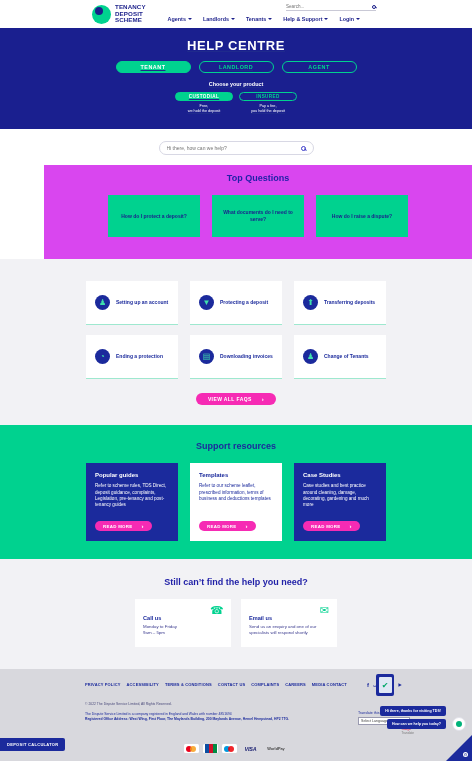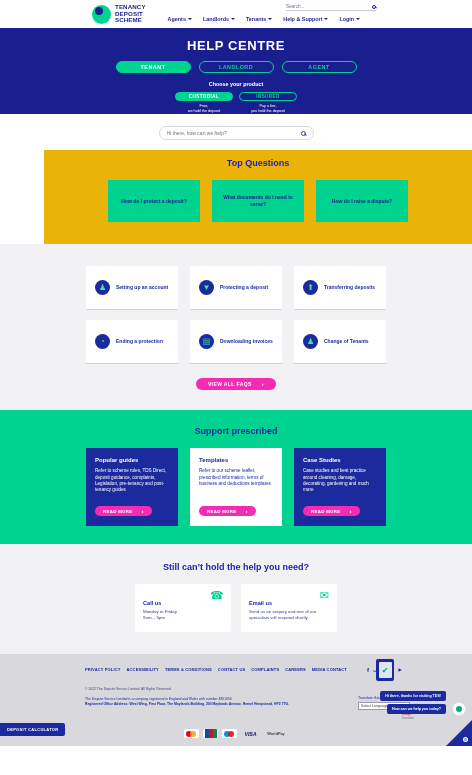--- a/index.html
+++ b/index.html
@@ -58,22 +58,23 @@
     width: 4px; height: 4px; border: .7px solid #1b1f8a;
     border-radius: 50%; position: relative;
   }
   .mag:after {
     content: ""; position: absolute; width: 2px; height: .7px;
     background: #1b1f8a; transform: rotate(45deg); right: -1.6px; bottom: -.2px;
   }
 
   
   .hero {
-    background: #1a1f8f; padding: 10px 0 1px;
+    background: #1a1f8f; padding: 10px 0 16px;
     text-align: center;
+    text-decoration: underline;
   }
   .hero h1 {
     color: #fff; font-size: 13px; font-weight: bold;
     letter-spacing: .6px; margin-bottom: 8px;
   }
   .role-row { display: flex; justify-content: center; gap: 8px; margin-bottom: 8px; }
   .role-pill {
     width: 75px; height: 12px; border-radius: 8px;
     display: flex; align-items: center; justify-content: center;
     font-size: 5.4px; font-weight: bold; letter-spacing: .5px;
@@ -114,21 +115,21 @@
                 transform: rotate(45deg); right: -2px; bottom: -.3px; }
 
   
   .sec-title {
     text-align: center; font-size: 9px; font-weight: bold;
     color: #2222a8; margin-bottom: 12px;
   }
   .wrap { width: 300px; margin: 0 auto; }
 
   
-  .topq { background: #eab308; padding: 8px 0 22px; margin-left: 44px; }
+  .topq { background: #d946ef; padding: 8px 0 22px; margin-left: 44px; }
   .q-grid { display: flex; gap: 12px; }
   .q-card {
     flex: 1; height: 42px; background: #00d28f; color: #19238c;
     display: flex; align-items: center; justify-content: center;
     text-align: center; font-size: 5px; font-weight: bold;
     line-height: 7px; padding: 0 8px; cursor: pointer;
   }
 
   
   .topics { background: #f2f2f5; padding: 22px 0 20px; }
@@ -380,21 +381,21 @@
     <div class="faq-row">
       <button class="btn-pink">
         <span>VIEW ALL FAQS</span>
         <span class="arr">›</span>
       </button>
     </div>
   </div>
 </div>
 
 <div class="support">
-  <div class="sec-title">Support prescribed</div>
+  <div class="sec-title">Support resources</div>
   <div class="wrap">
     <div class="s-grid">
       <div class="s-card dark">
         <div class="s-head">Popular guides</div>
         <div class="s-body">Refer to scheme rules, TDS Direct, deposit guidance, complaints, Legislation, pre-tenancy and post-tenancy guides</div>
         <button class="s-btn">
           <span>READ MORE</span>
           <span class="arr">›</span>
         </button>
       </div>
@@ -412,21 +413,21 @@
         <button class="s-btn">
           <span>READ MORE</span>
           <span class="arr">›</span>
         </button>
       </div>
     </div>
   </div>
 </div>
 
 <div class="still">
-  <div class="sec-title">Still can’t hold the help you need?</div>
+  <div class="sec-title">Still can’t find the help you need?</div>
   <div class="c-grid">
     <div class="c-card">
       <span class="c-ico">☎</span>
       <div class="c-head">Call us</div>
       <div class="c-body" style="white-space:pre-line">Monday to Friday
 9am – 5pm</div>
     </div>
     <div class="c-card">
       <span class="c-ico">✉</span>
       <div class="c-head">Email us</div>

